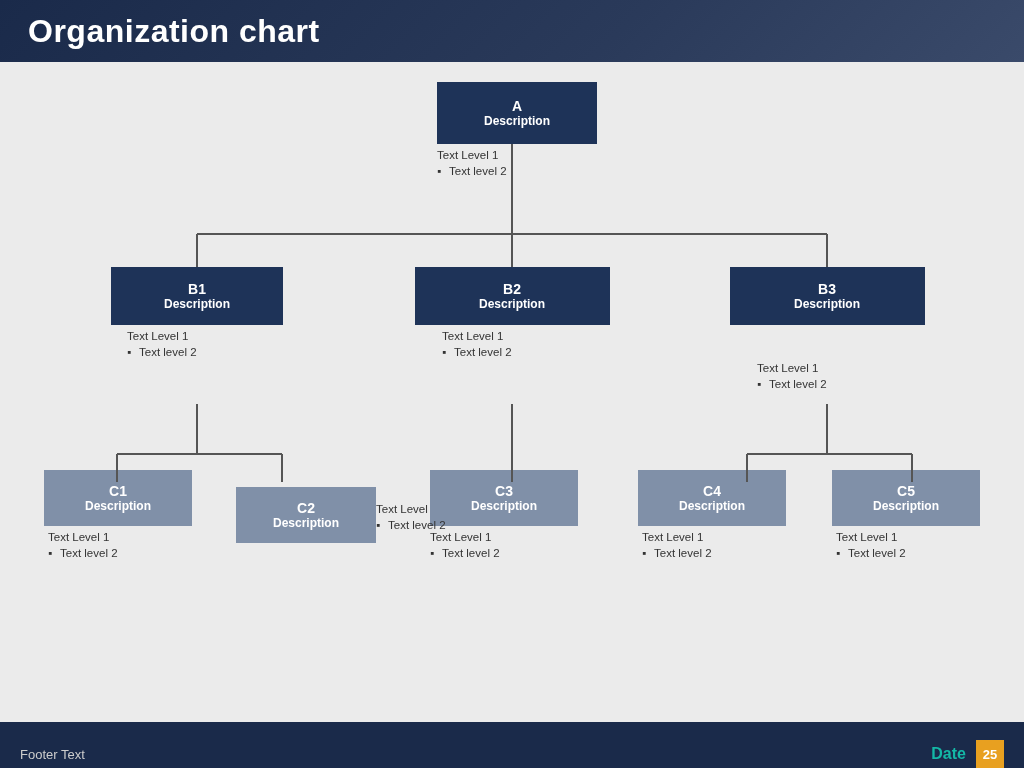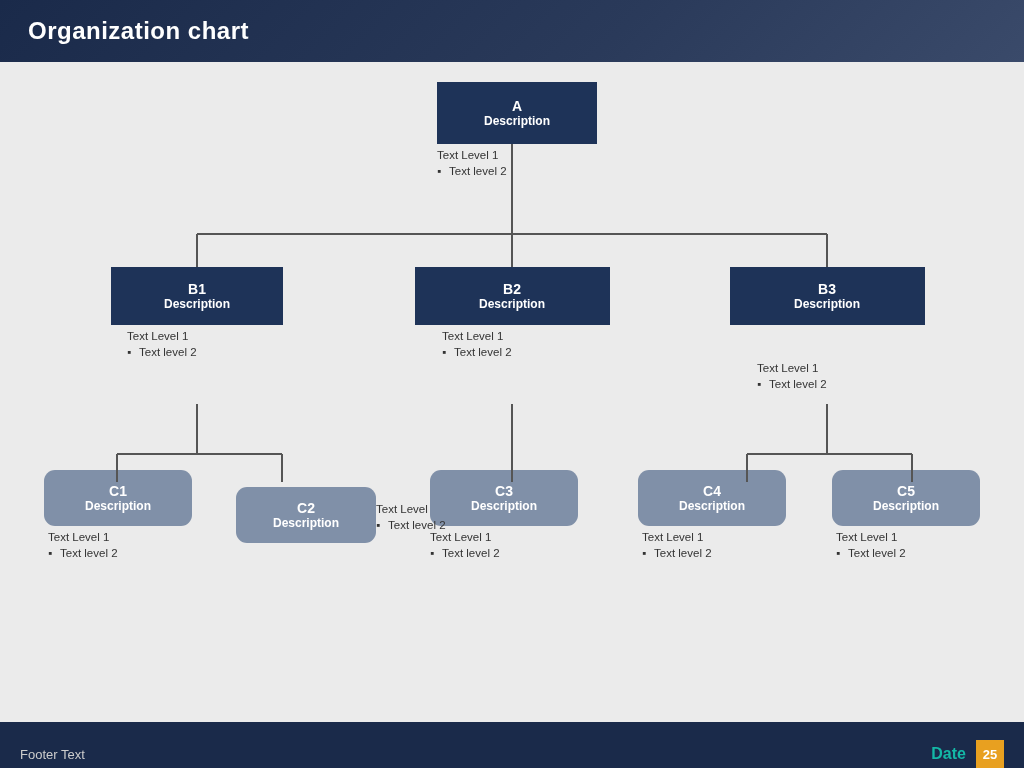--- a/index.html
+++ b/index.html
@@ -8,21 +8,21 @@
     
     .header {
       background: linear-gradient(135deg, #1a2a4a 0%, #2a3a5a 60%, #3a4a6a 100%);
       height: 62px;
       display: flex;
       align-items: center;
       padding: 0 28px;
     }
     .header-title {
       color: #ffffff;
-      font-size: 24px;
+      font-size: 32px;
       font-weight: bold;
       letter-spacing: 0.5px;
     }
 
     
     .main {
       background: #ebebeb;
       height: 660px;
       padding: 20px 30px 10px;
       position: relative;
@@ -48,21 +48,20 @@
     .node-box .node-desc {
       font-size: 12px;
       font-weight: bold;
     }
 
     .node-dark {
       background: #1e3358;
     }
     .node-light {
       background: #8090a8;
-      border-radius: 11px;
     }
 
     
     .connector-svg {
       position: absolute;
       top: 0;
       left: 0;
       pointer-events: none;
     }
 

